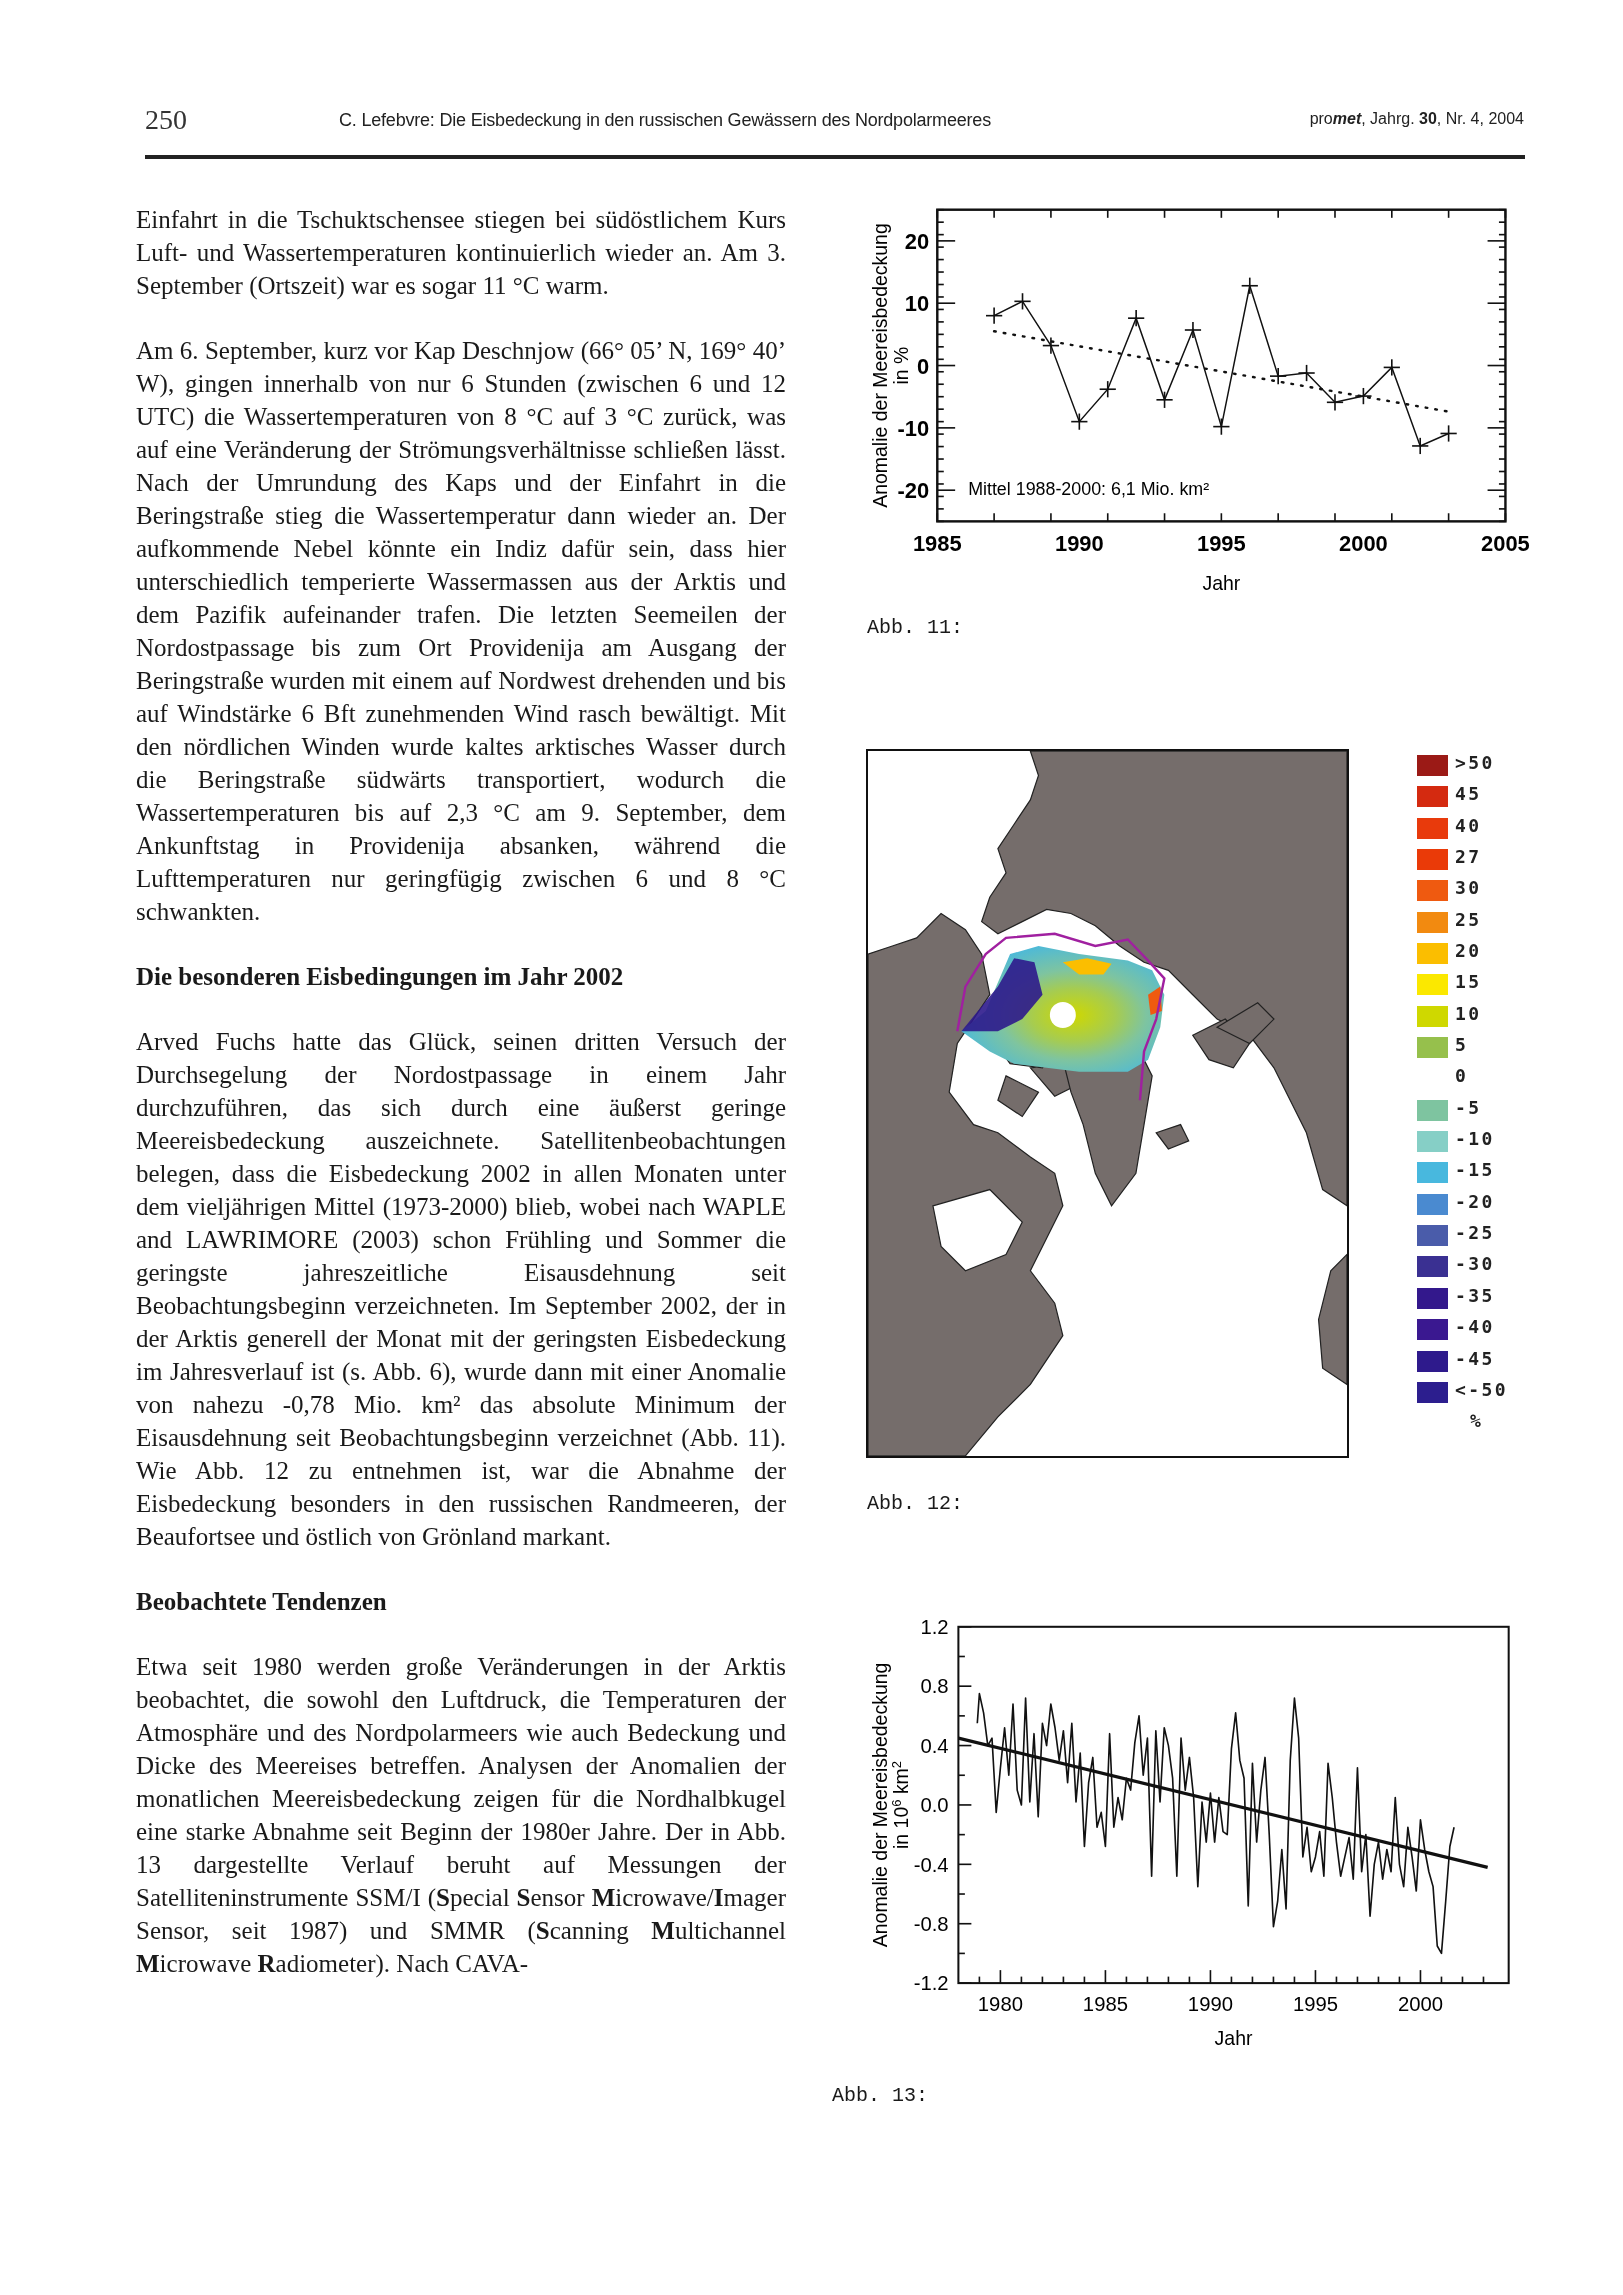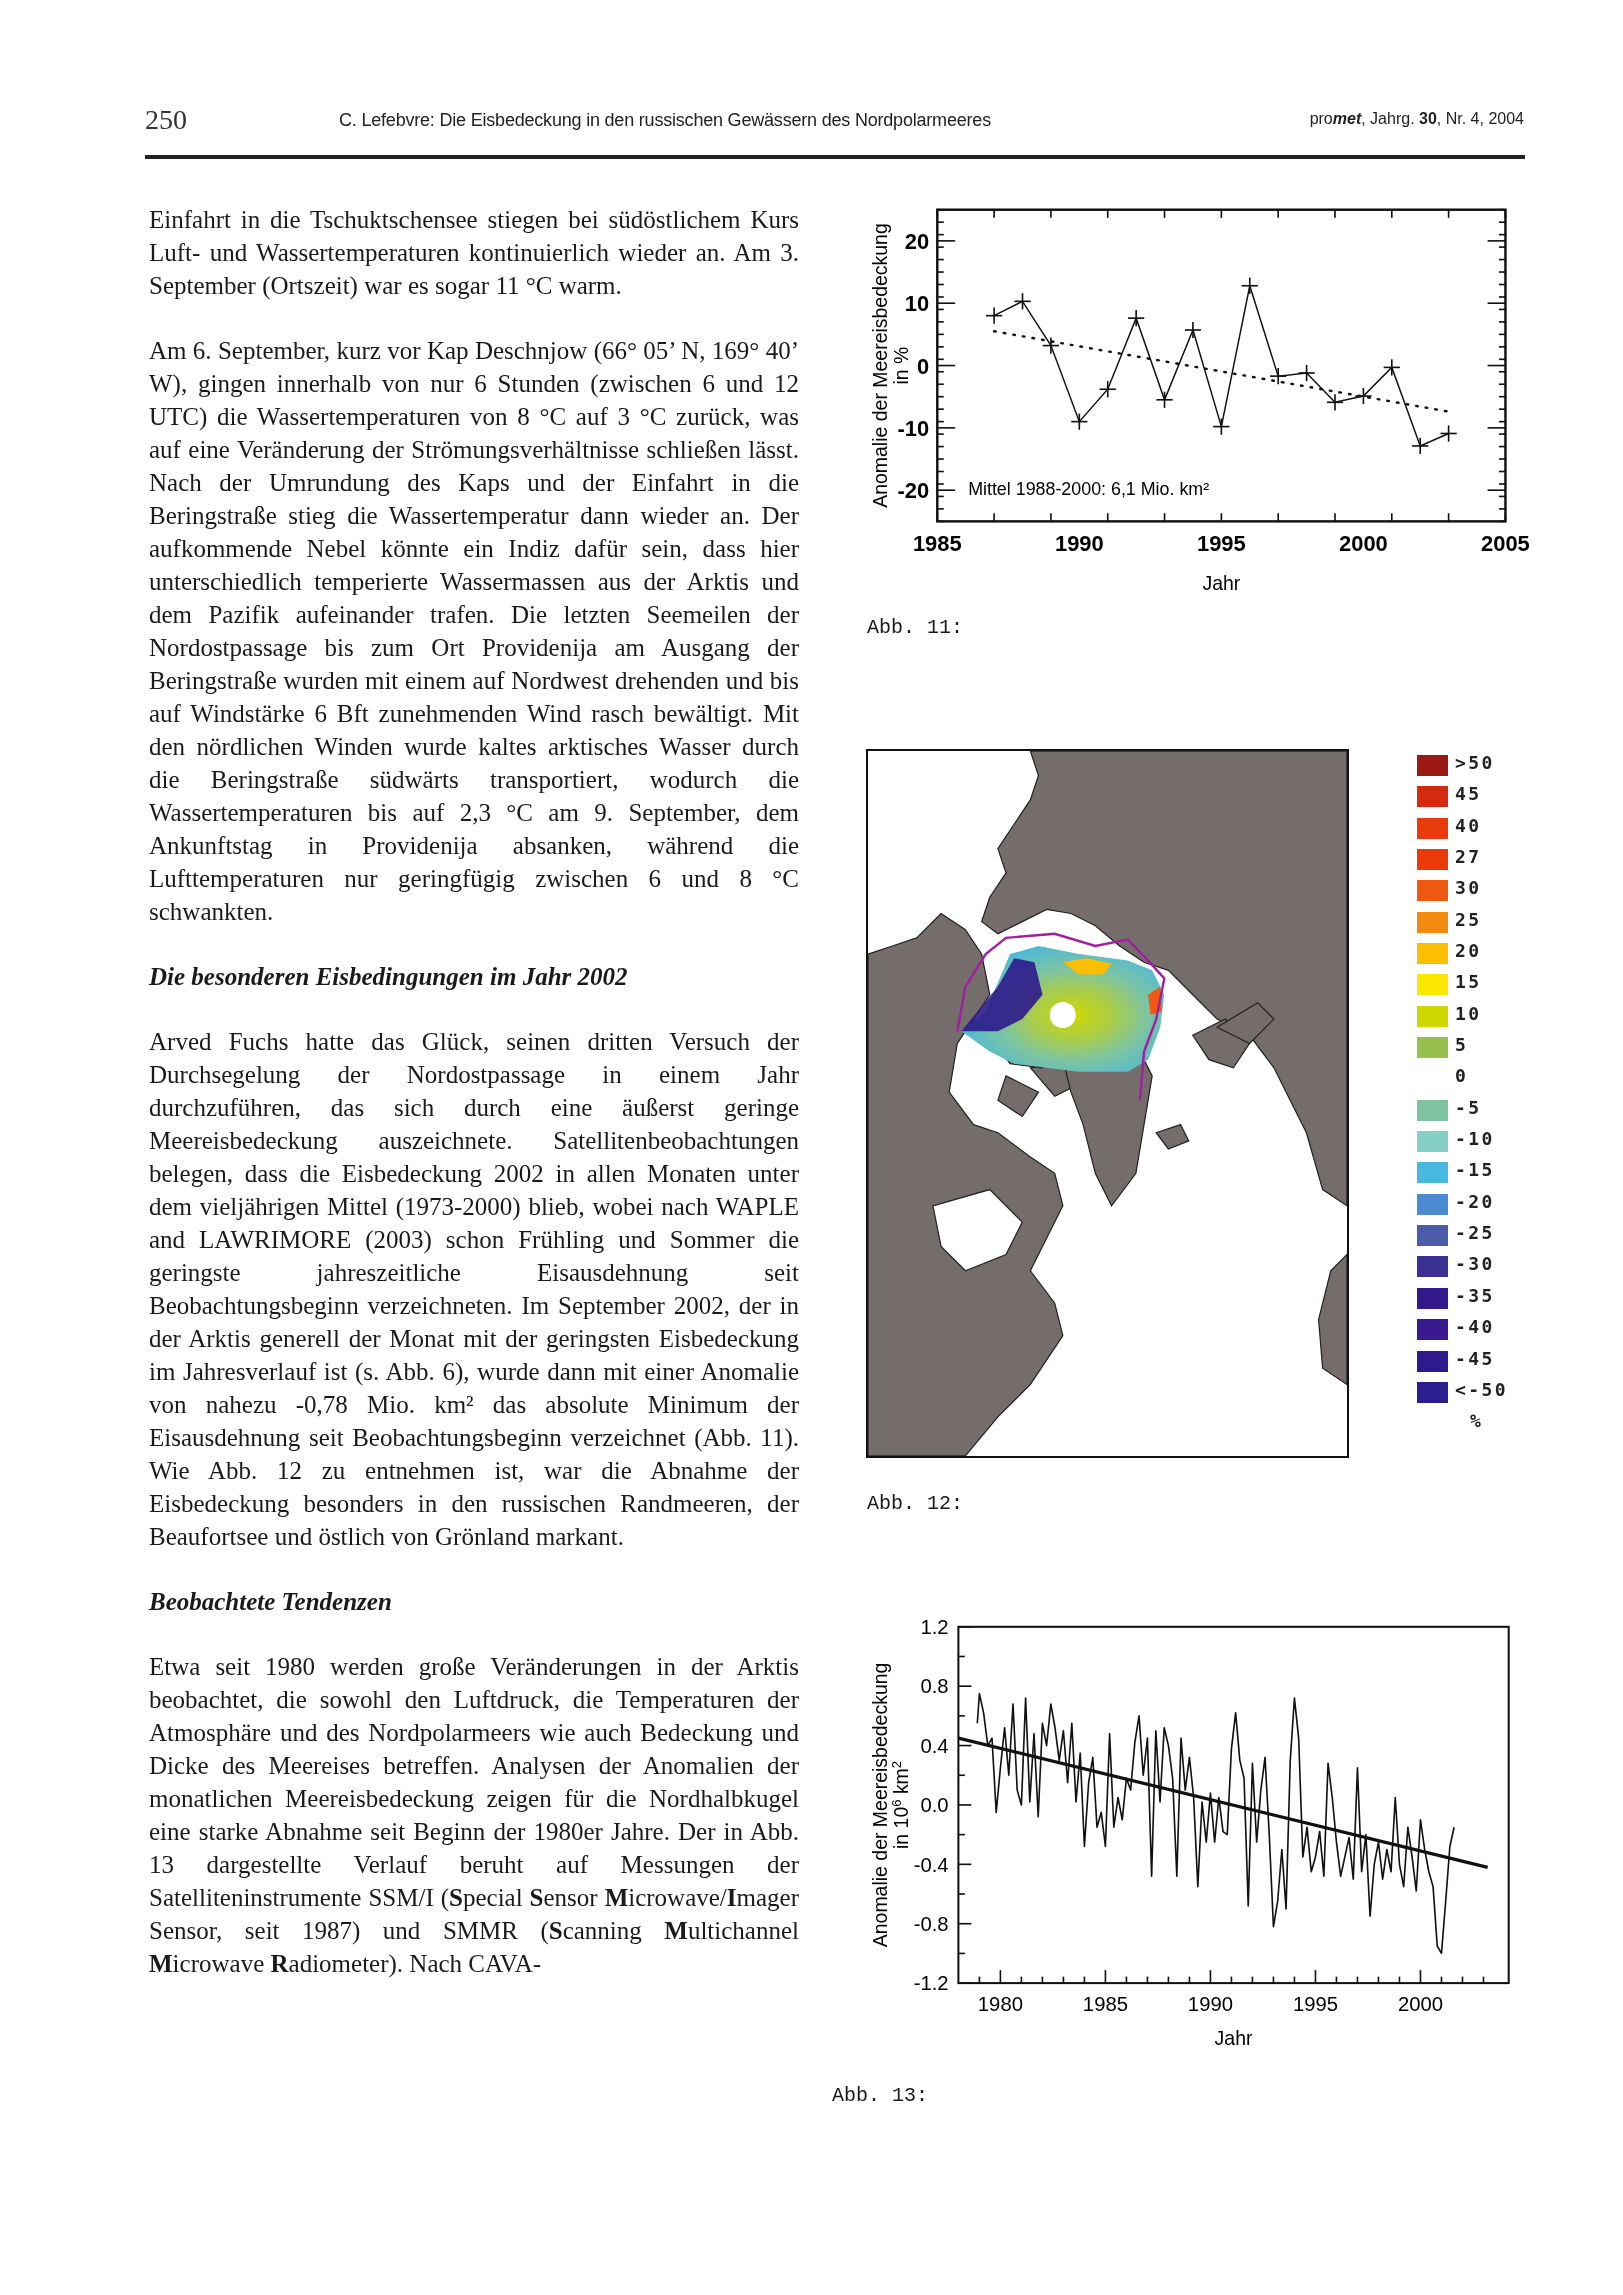--- a/index.html
+++ b/index.html
@@ -2,23 +2,23 @@
 <html style="font-size:13px"><head>
 <meta charset="utf-8">
 <style>
   html, body { margin:0; padding:0; background:#fff; }
   body { width:1624px; height:2295px; position:relative; overflow:hidden; color:#1a1a1a; }
   .abs { position:absolute; }
   .hdr-page { left:145px; top:104px; font-family:"Liberation Serif", serif; font-size:28px; color:#333; }
   .hdr-title { left:339px; top:110px; font-family:"Liberation Sans", sans-serif; font-size:18px; color:#222; letter-spacing:-0.2px; }
   .hdr-journal { right:100px; top:110px; font-family:"Liberation Sans", sans-serif; font-size:16px; color:#222; }
   .hdr-rule { left:145px; top:155px; width:1380px; height:4px; background:#222; }
-  .col-left { left:149px; top:203px; width:650px; font-family:"Liberation Serif", serif; font-size:25px; line-height:33px; text-align:justify; }
+  .col-left { left:136px; top:203px; width:650px; font-family:"Liberation Serif", serif; font-size:25px; line-height:33px; text-align:justify; }
   .col-left p { margin:0 0 32px 0; }
-  .col-left h3 { margin:0 0 32px 0; font-size:25px; font-weight:bold; line-height:33px;font-style:italic; }
+  .col-left h3 { margin:0 0 32px 0; font-size:25px; font-weight:bold; line-height:33px; }
   .caption { font-family:Liberation Mono, monospace; font-size:20px; line-height:25px; width:650px;margin-top:8px; }
   .caption .lbl { position:absolute; left:0; top:0; }
   .caption .txt { margin-left:102px; text-align:justify; display:block; }
   .legend-row { position:absolute; left:0; height:31px; }
   .legend-sw { position:absolute; left:19.5px; width:31px; height:21px; }
   .legend-lbl { position:absolute; left:58px; top:-3.2px; font-family:"DejaVu Sans Mono", monospace; font-size:18px; font-weight:bold; color:#222; letter-spacing:2.4px; }
 </style>
 </head>
 <body>
 

